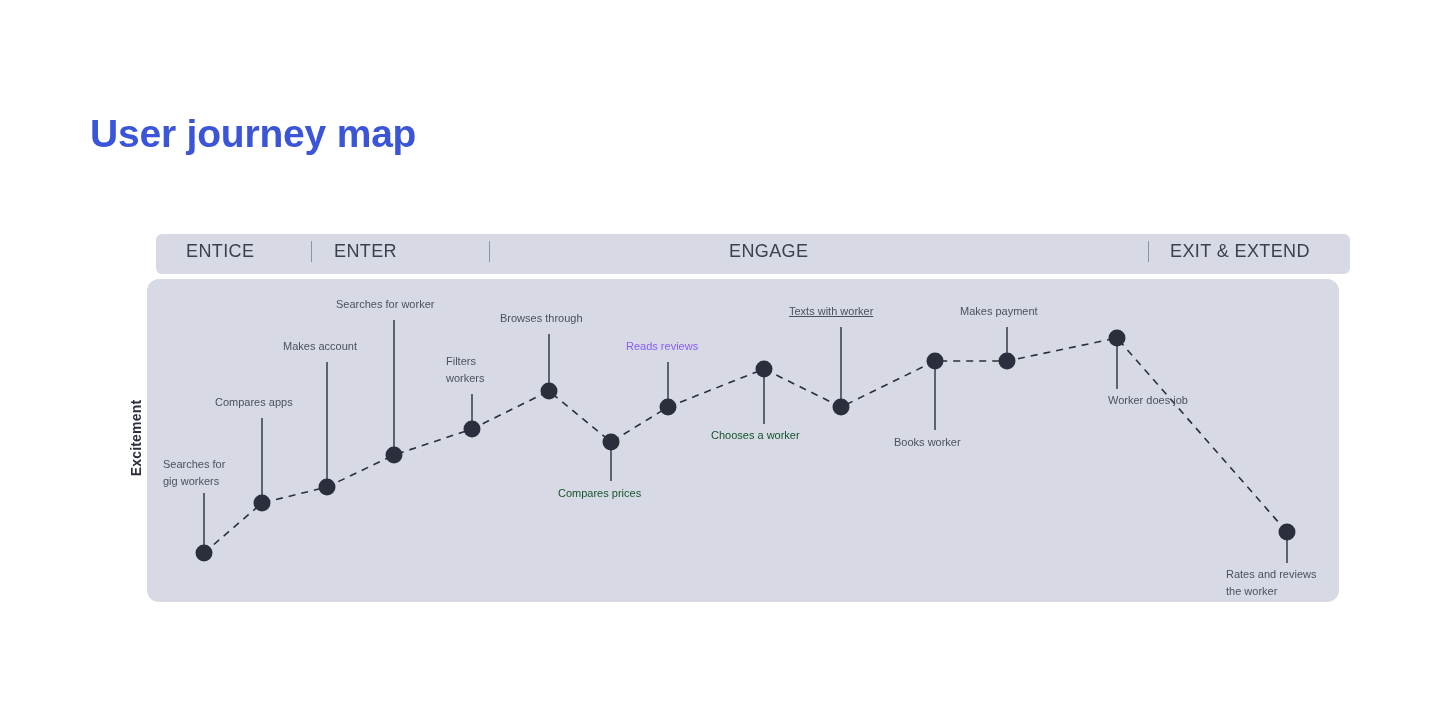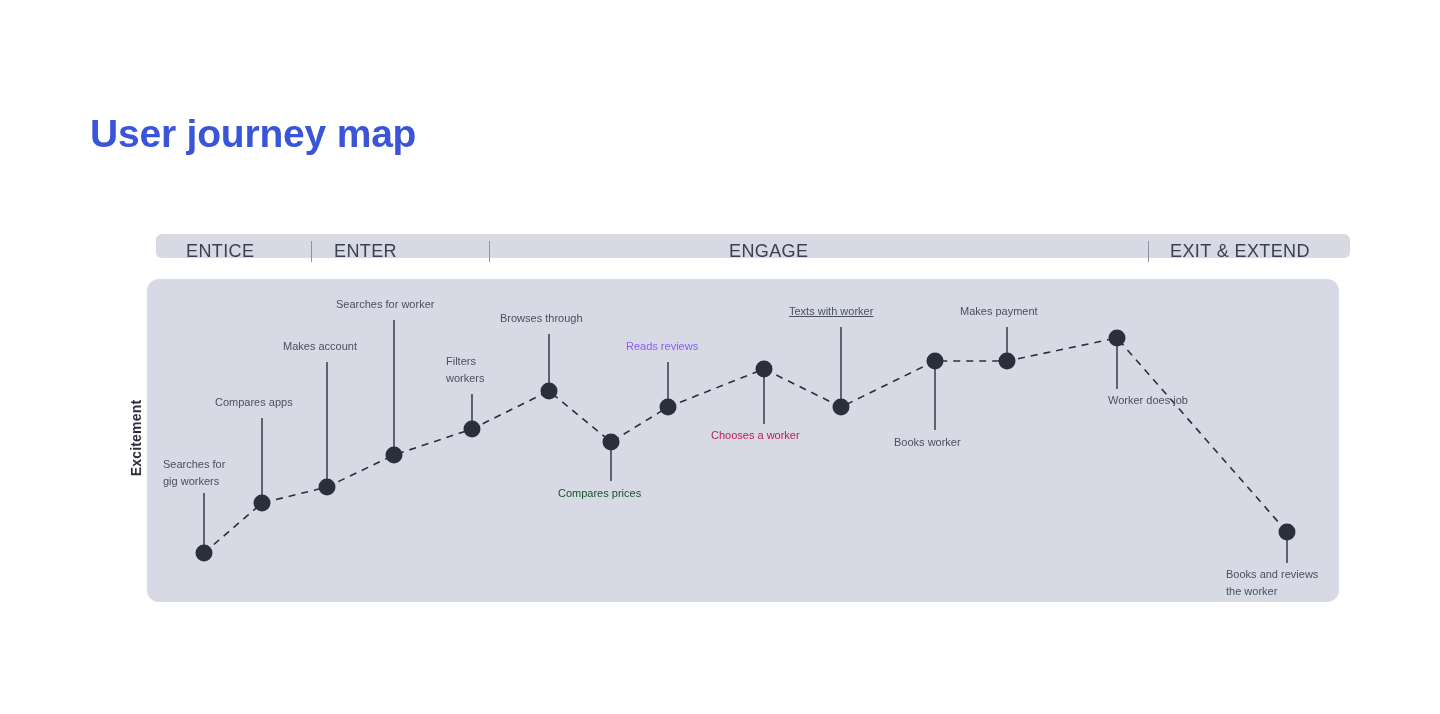--- a/index.html
+++ b/index.html
@@ -8,21 +8,21 @@
     font-family:"Liberation Sans","DejaVu Sans",sans-serif;
     overflow:hidden;position:relative;
   }
   #page-title{
     position:absolute;left:90px;top:112px;
     font-size:39px;font-weight:bold;letter-spacing:-0.2px;
     color:#3b55d9;
   }
   
   #phase-bar{
-    position:absolute;left:156px;top:234px;width:1194px;height:24px;
+    position:absolute;left:156px;top:234px;width:1194px;height:40px;
     background:#d7dae5;border-radius:6px;
   }
   .phase-cell{
     position:absolute;top:0;height:34px;
     display:flex;align-items:center;
   }
   .phase-label{
     font-size:18px;color:#3a4051;letter-spacing:0.4px;white-space:nowrap;
   }
   .phase-divider{
@@ -114,19 +114,19 @@
 
 <div id="label-layer">
     <div class="stage-label" style="left: 163px; top: 456px; color: rgb(74, 80, 96);"><div>Searches for</div><div>gig workers</div></div>
     <div class="stage-label" style="left: 215px; top: 394px; color: rgb(74, 80, 96);"><div>Compares apps</div></div>
     <div class="stage-label" style="left: 283px; top: 338px; color: rgb(74, 80, 96);"><div>Makes account</div></div>
     <div class="stage-label" style="left: 336px; top: 296px; color: rgb(74, 80, 96);"><div>Searches for worker</div></div>
     <div class="stage-label" style="left: 446px; top: 353px; color: rgb(74, 80, 96);"><div>Filters</div><div>workers</div></div>
     <div class="stage-label" style="left: 500px; top: 310px; color: rgb(74, 80, 96);"><div>Browses through</div></div>
     <div class="stage-label" style="left: 558px; top: 485px; color: #14532d;"><div>Compares prices</div></div>
     <div class="stage-label" style="left: 626px; top: 338px; color: #8b5cf6;"><div>Reads reviews</div></div>
-    <div class="stage-label" style="left: 711px; top: 427px; color: #be185d;"><div>Chooses a worker</div></div>
+    <div class="stage-label" style="left: 711px; top: 427px; color: #14532d;"><div>Chooses a worker</div></div>
     <div class="stage-label" style="left: 789px; top: 303px; color: rgb(74, 80, 96); text-decoration: underline;"><div>Texts with worker</div></div>
     <div class="stage-label" style="left: 894px; top: 434px; color: rgb(74, 80, 96);"><div>Books worker</div></div>
     <div class="stage-label" style="left: 960px; top: 303px; color: rgb(74, 80, 96);"><div>Makes payment</div></div>
     <div class="stage-label" style="left: 1068px; top: 392px; color: rgb(74, 80, 96); margin-left: 40px;"><div>Worker does job</div></div>
-    <div class="stage-label" style="left: 1226px; top: 566px; color: rgb(74, 80, 96);"><div>Books and reviews</div><div>the worker</div></div>
+    <div class="stage-label" style="left: 1226px; top: 566px; color: rgb(74, 80, 96);"><div>Rates and reviews</div><div>the worker</div></div>
   </div>
 
 </body></html>

